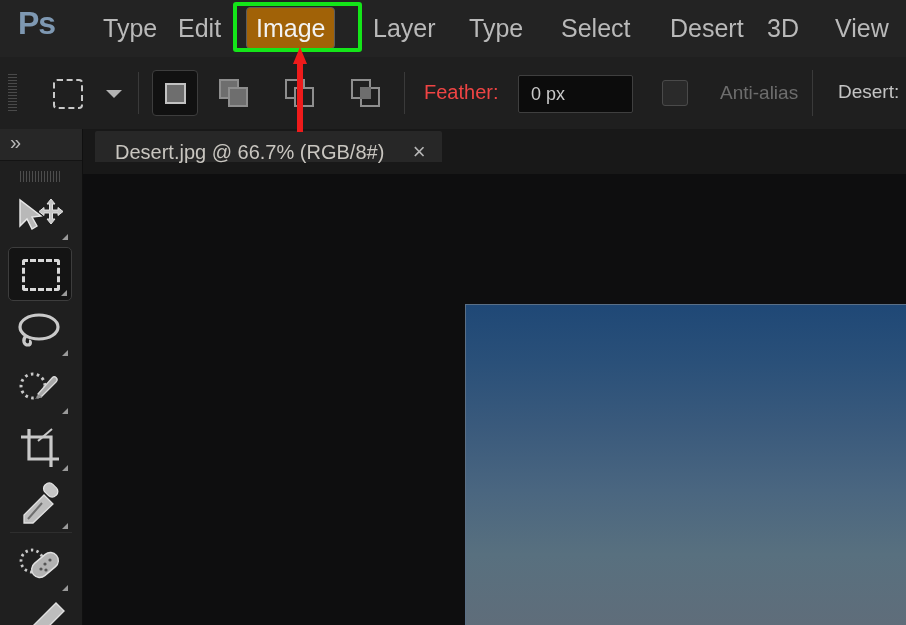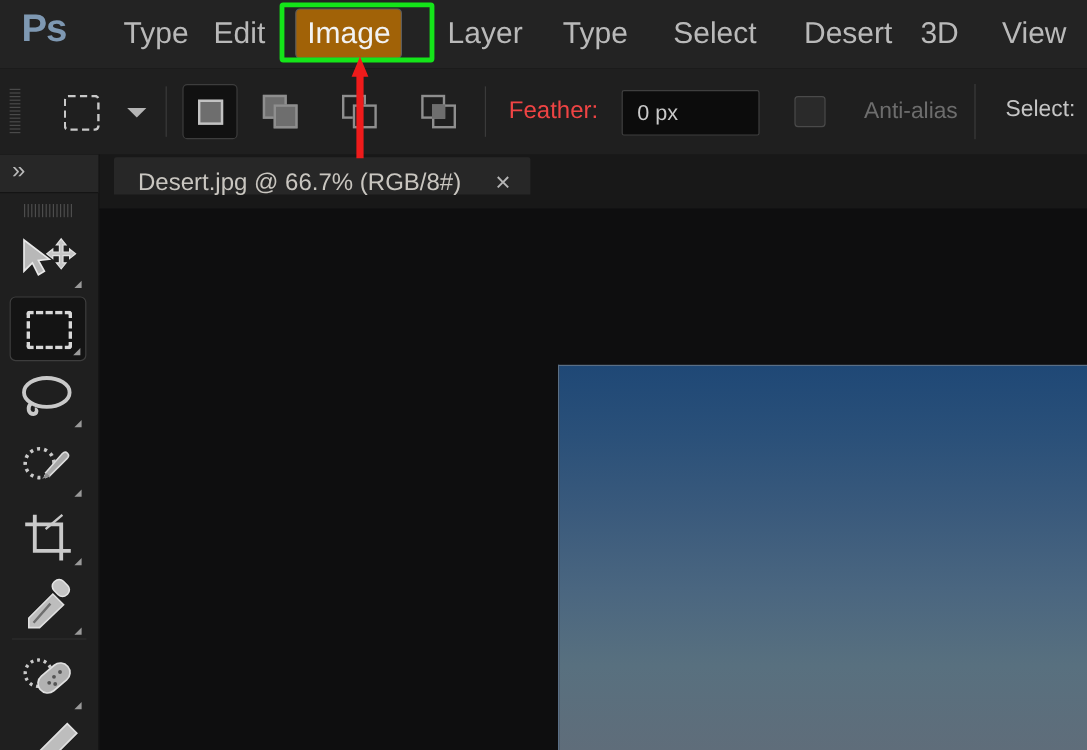--- a/index.html
+++ b/index.html
@@ -355,21 +355,21 @@
 
   <div class="divider-v" style="left:404px; top:72px; height:42px;"></div>
 
   <div id="feather-label">Feather:</div>
   <div id="feather-input" title="0 px">0 px</div>
 
   <div id="antialias-box"></div>
   <div id="antialias-label">Anti-alias</div>
 
   <div class="divider-v" style="left:812px; top:70px; height:46px;"></div>
-  <div id="style-label">Select:</div>
+  <div id="style-label">Desert:</div>
 
   <div id="toolpanel">
 
     <div id="collapse-btn">
       <span>»</span>
     </div>
 
     <div id="tool-grip">
       <i></i><i></i><i></i><i></i><i></i><i></i><i></i><i></i><i></i><i></i><i></i><i></i><i></i><i></i>
     </div>

